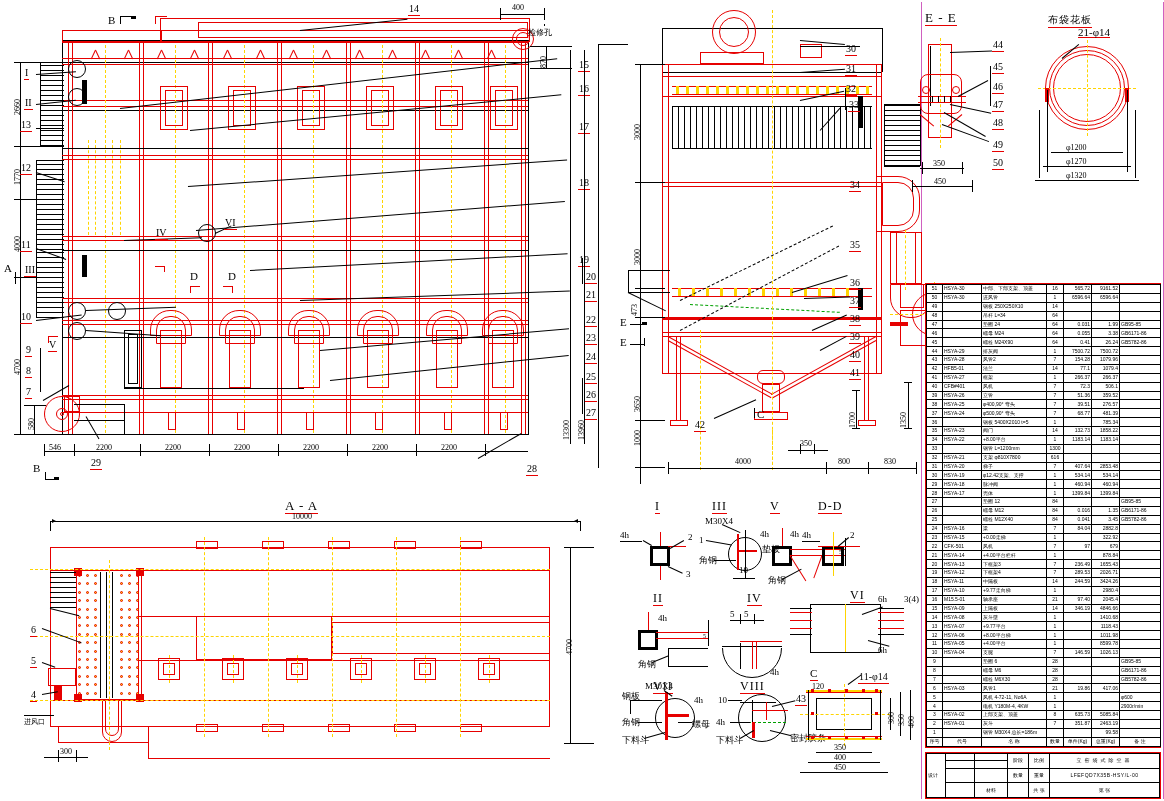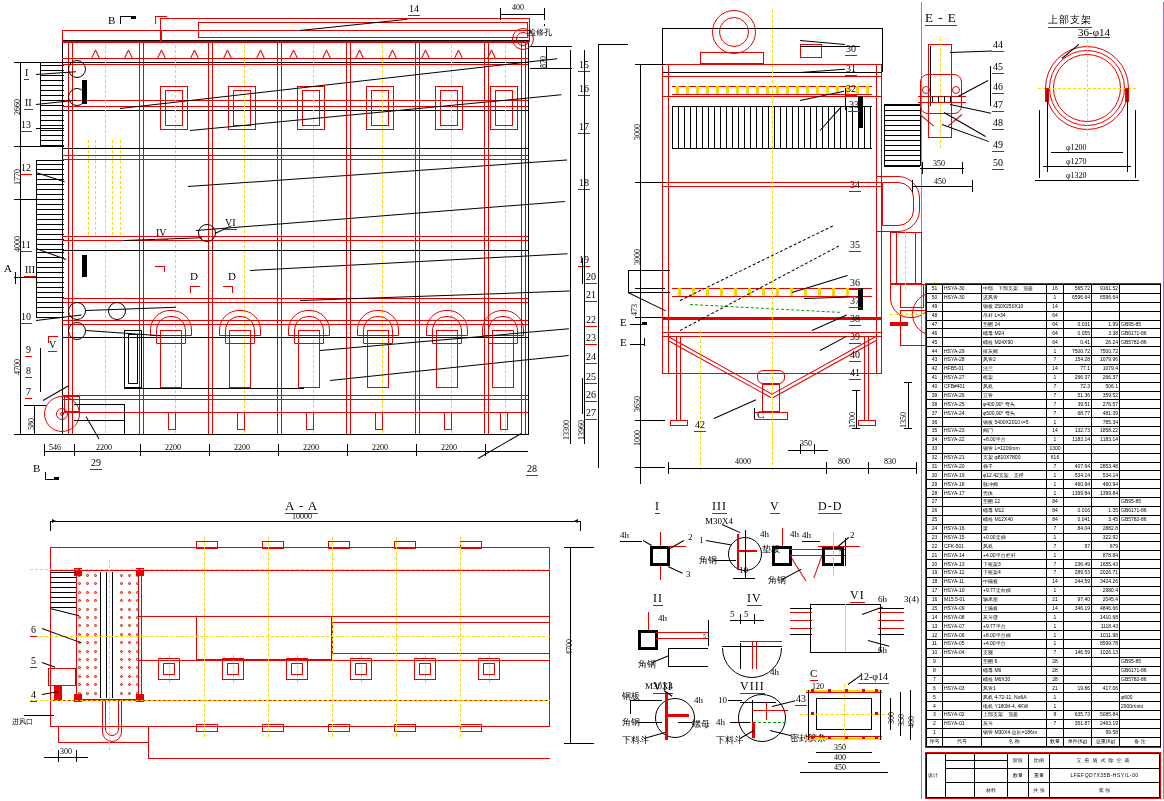--- a/index.html
+++ b/index.html
@@ -587,39 +587,39 @@
     <div class="tag" style="left:992px;top:158px;">50</div>
     <div class="ln vline" style="left:990px;top:66px;height:40px;"></div>
     <div class="ln" style="left:950px;top:52px;width:42px;height:1px;transform:rotate(-2deg);transform-origin:left;"></div>
     <div class="ln" style="left:958px;top:96px;width:34px;height:1px;transform:rotate(-28deg);transform-origin:left;"></div>
     <div class="ln" style="left:950px;top:104px;width:42px;height:1px;transform:rotate(12deg);transform-origin:left;"></div>
     <div class="ln" style="left:944px;top:112px;width:48px;height:1px;transform:rotate(30deg);transform-origin:left;"></div>
     <div class="ln" style="left:942px;top:124px;width:50px;height:1px;transform:rotate(20deg);transform-origin:left;"></div>
   </div>
 
   <div>
-    <div class="vtit" style="left:1048px;top:14px;font-size:10px;">上部支架</div>
+    <div class="vtit" style="left:1048px;top:14px;font-size:10px;">布袋花板</div>
     <div class="rcirc" style="left:1045px;top:46px;width:84px;height:84px;"></div>
     <div class="rcirc" style="left:1049px;top:50px;width:76px;height:76px;"></div>
     <div class="rcirc" style="left:1053px;top:54px;width:68px;height:68px;"></div>
     <div class="ycl" style="left:1087px;top:40px;height:96px;"></div>
     <div class="yclh" style="left:1038px;top:88px;width:98px;"></div>
     <div class="lnr" style="left:1045px;top:88px;width:4px;height:14px;"></div>
     <div class="lnr" style="left:1125px;top:88px;width:4px;height:14px;"></div>
     <div class="ln vline" style="left:1047px;top:90px;height:82px;"></div>
     <div class="ln vline" style="left:1127px;top:90px;height:82px;"></div>
     <div class="ln vline" style="left:1039px;top:110px;height:68px;"></div>
     <div class="ln vline" style="left:1135px;top:110px;height:68px;"></div>
     <div class="ln hline" style="left:1051px;top:152px;width:72px;"></div>
     <div class="ln hline" style="left:1043px;top:166px;width:88px;"></div>
     <div class="ln hline" style="left:1035px;top:180px;width:104px;"></div>
     <div class="dim" style="left:1066px;top:144px;">φ1200</div>
     <div class="dim" style="left:1066px;top:158px;">φ1270</div>
     <div class="dim" style="left:1066px;top:172px;">φ1320</div>
-    <div class="t" style="left:1078px;top:28px;font-size:11px;border-bottom:1px solid #e60000;">36-φ14</div>
+    <div class="t" style="left:1078px;top:28px;font-size:11px;border-bottom:1px solid #e60000;">21-φ14</div>
     <div class="ln" style="left:1062px;top:58px;width:22px;height:1px;transform:rotate(-40deg);transform-origin:left;"></div>
   </div>
 
   <div>
     <div class="vtit" style="left:285px;top:500px;font-size:13px;">A - A</div>
 
     <div class="ln hline" style="left:50px;top:521px;width:530px;"></div>
     <div class="ln vline" style="left:50px;top:521px;height:10px;"></div>
     <div class="ln vline" style="left:580px;top:521px;height:10px;"></div>
     <div class="arrow-r" style="left:52px;top:519px;"></div>
@@ -763,21 +763,21 @@
     <div class="lnr vline" style="left:58px;top:727px;height:15px;"></div>
     <div class="lnr vline" style="left:148px;top:727px;height:15px;"></div>
     <div class="lnr hline" style="left:148px;top:758px;width:402px;"></div>
     <div class="lnr vline" style="left:148px;top:742px;height:16px;"></div>
     <div class="rbox" style="left:102px;top:700px;width:20px;height:42px;border-radius:0 0 10px 10px;"></div>
     <div class="rbox" style="left:105px;top:700px;width:14px;height:36px;border-radius:0 0 7px 7px;"></div>
 
     <div class="rbox" style="left:48px;top:668px;width:28px;height:18px;"></div>
     <div class="lnr" style="left:54px;top:686px;width:8px;height:14px;background:#e60000;"></div>
     <div class="ln hline" style="left:24px;top:715px;width:30px;"></div>
-    <div class="t" style="left:12px;top:718px;font-size:7px;">进风口</div>
+    <div class="t" style="left:24px;top:718px;font-size:7px;">进风口</div>
 
     <div class="hatch" style="left:50px;top:572px;width:26px;height:36px;"></div>
     <div class="ln" style="left:50px;top:608px;width:30px;height:1px;transform:rotate(14deg);transform-origin:left;"></div>
 
     <div class="ycl" style="left:109px;top:560px;height:190px;"></div>
     <div class="yclh" style="left:30px;top:569px;width:520px;"></div>
     <div class="yclh" style="left:30px;top:636px;width:520px;"></div>
     <div class="yclh" style="left:30px;top:700px;width:520px;"></div>
     <div class="ycl" style="left:204px;top:537px;height:200px;"></div>
     <div class="ycl" style="left:268px;top:537px;height:200px;"></div>
@@ -948,21 +948,21 @@
     <div class="ln" style="left:740px;top:738px;width:16px;height:1px;transform:rotate(-30deg);transform-origin:left;"></div>
     <div class="tag" style="left:795px;top:694px;">43</div>
     <div class="ln" style="left:772px;top:706px;width:24px;height:1px;transform:rotate(-14deg);transform-origin:left;"></div>
     <div class="t" style="left:790px;top:734px;">密封胶条</div>
     <div class="ln" style="left:770px;top:730px;width:22px;height:1px;transform:rotate(14deg);transform-origin:left;"></div>
   </div>
 
   <div>
     <div class="vtit" style="left:810px;top:667px;font-size:11px;">C</div>
     <div class="dim" style="left:812px;top:683px;">120</div>
-    <div class="tag" style="left:858px;top:672px;">12-φ14</div>
+    <div class="tag" style="left:858px;top:672px;">11-φ14</div>
     <div class="ln" style="left:848px;top:684px;width:16px;height:1px;transform:rotate(-36deg);transform-origin:left;"></div>
 
     <div class="lny" style="left:806px;top:690px;width:76px;height:2px;"></div>
     <div class="lny" style="left:806px;top:738px;width:76px;height:2px;"></div>
     <div class="lnr hline" style="left:806px;top:692px;width:76px;"></div>
     <div class="lnr hline" style="left:806px;top:736px;width:76px;"></div>
     <div class="ln vline" style="left:808px;top:690px;height:50px;"></div>
     <div class="ln vline" style="left:880px;top:690px;height:50px;"></div>
     <div class="kbox" style="left:816px;top:698px;width:56px;height:32px;"></div>
     <div class="ycl" style="left:844px;top:684px;height:62px;"></div>

